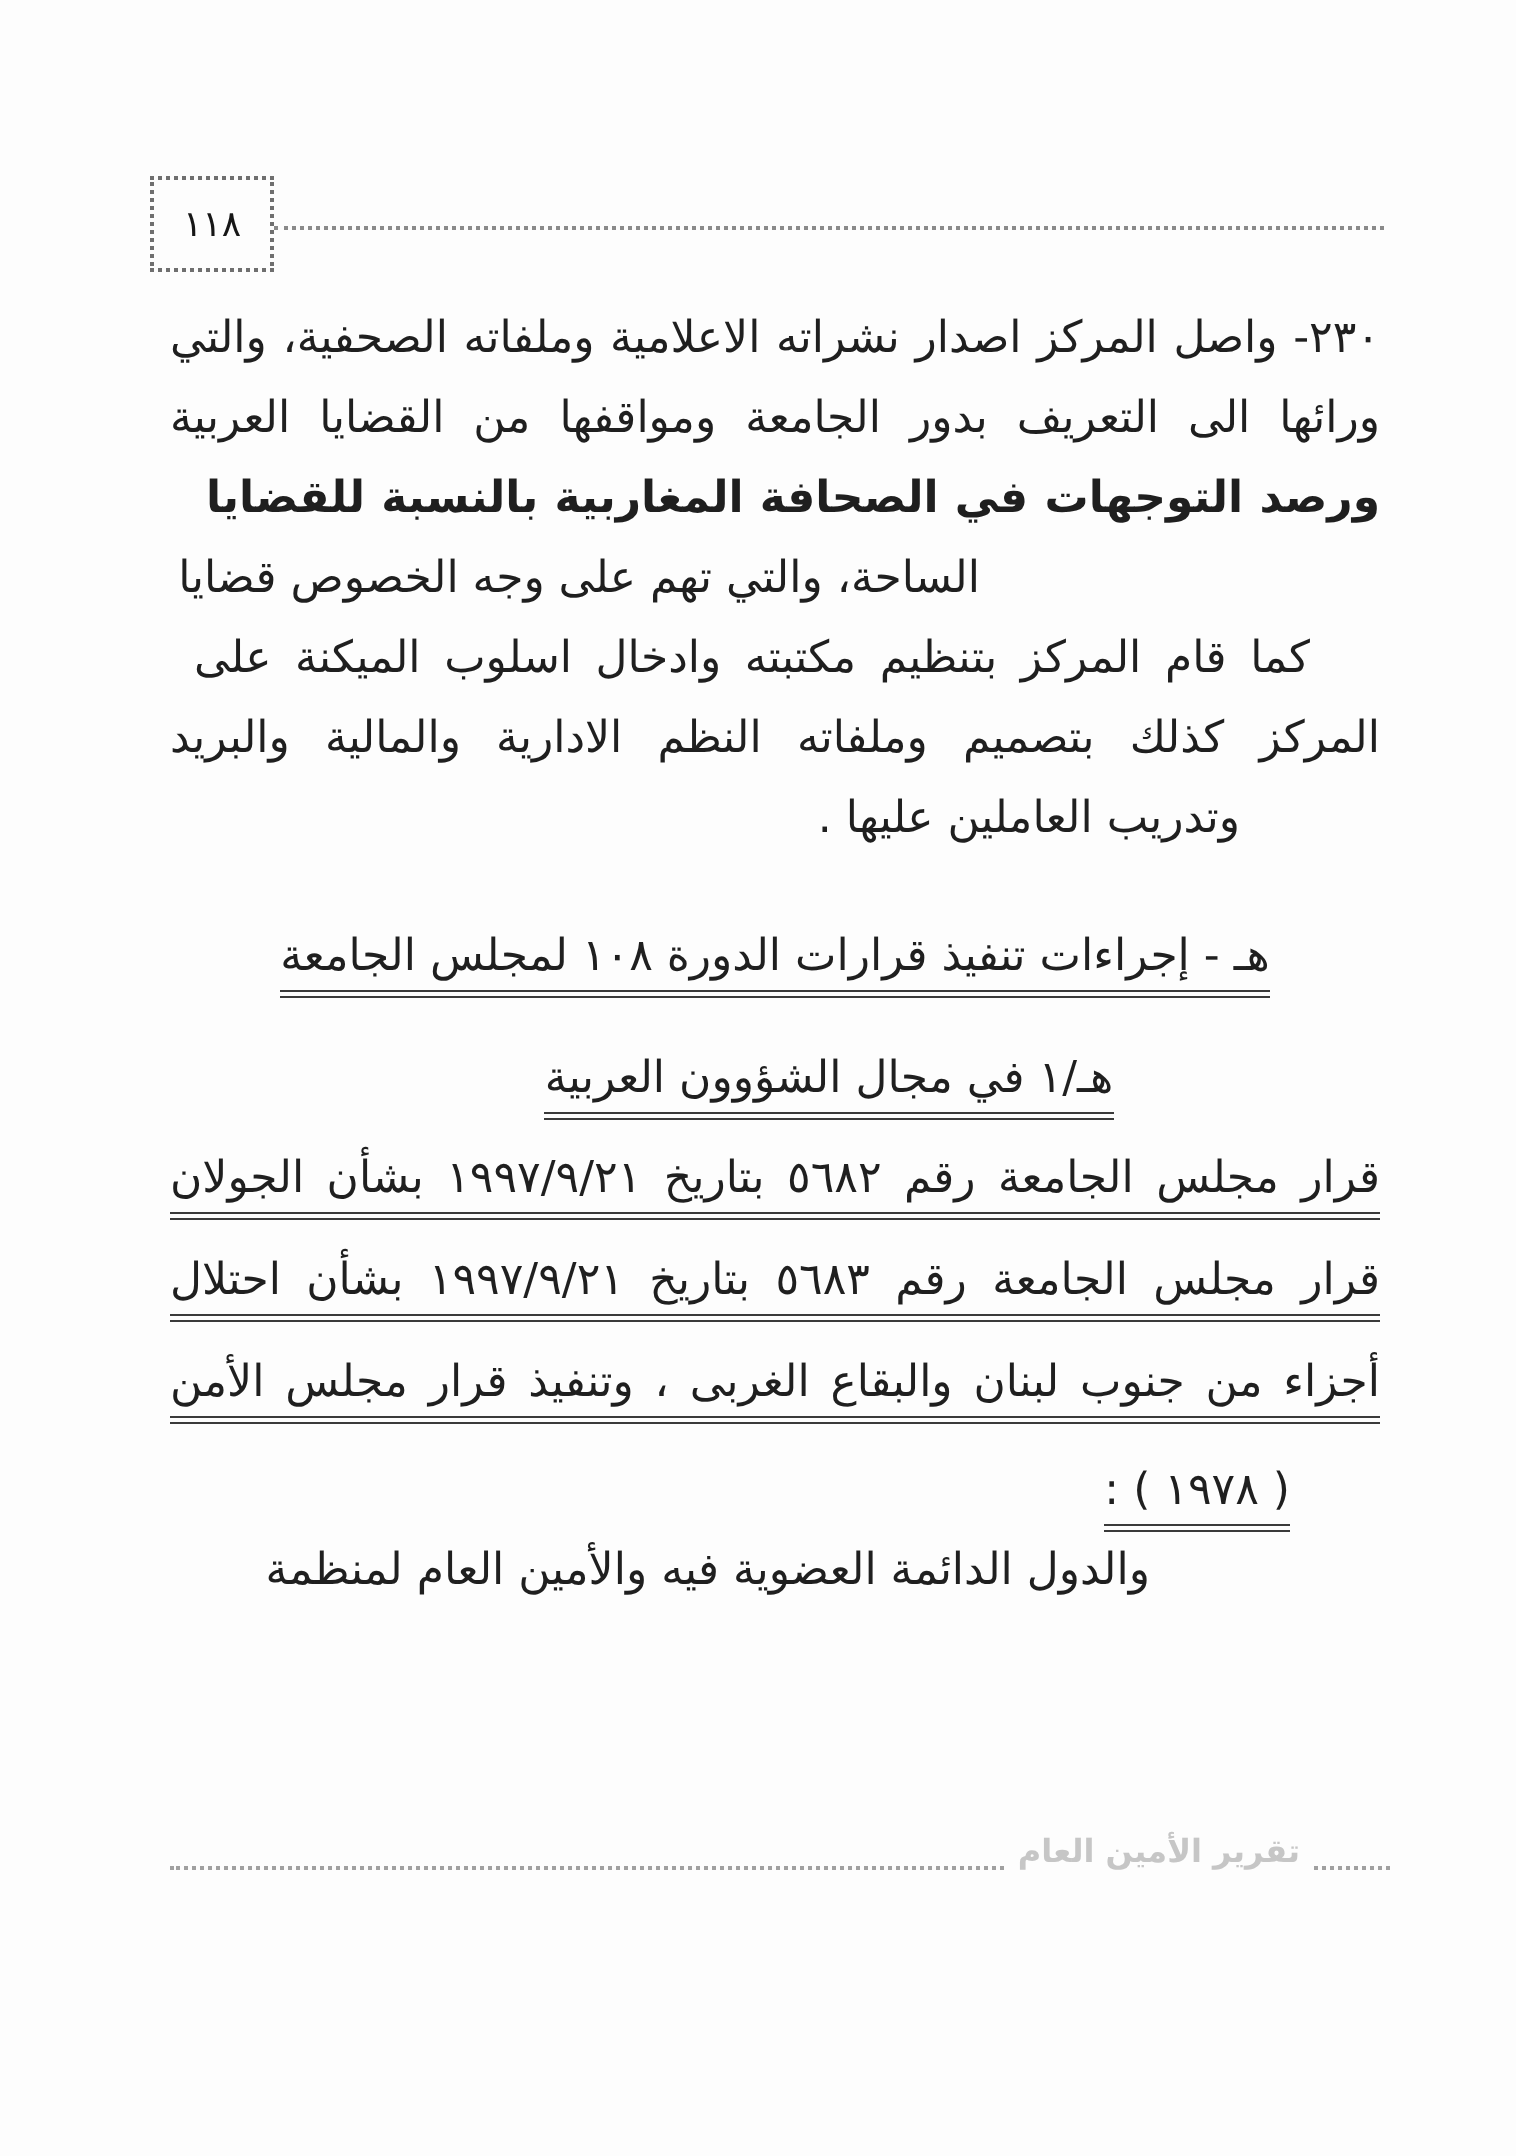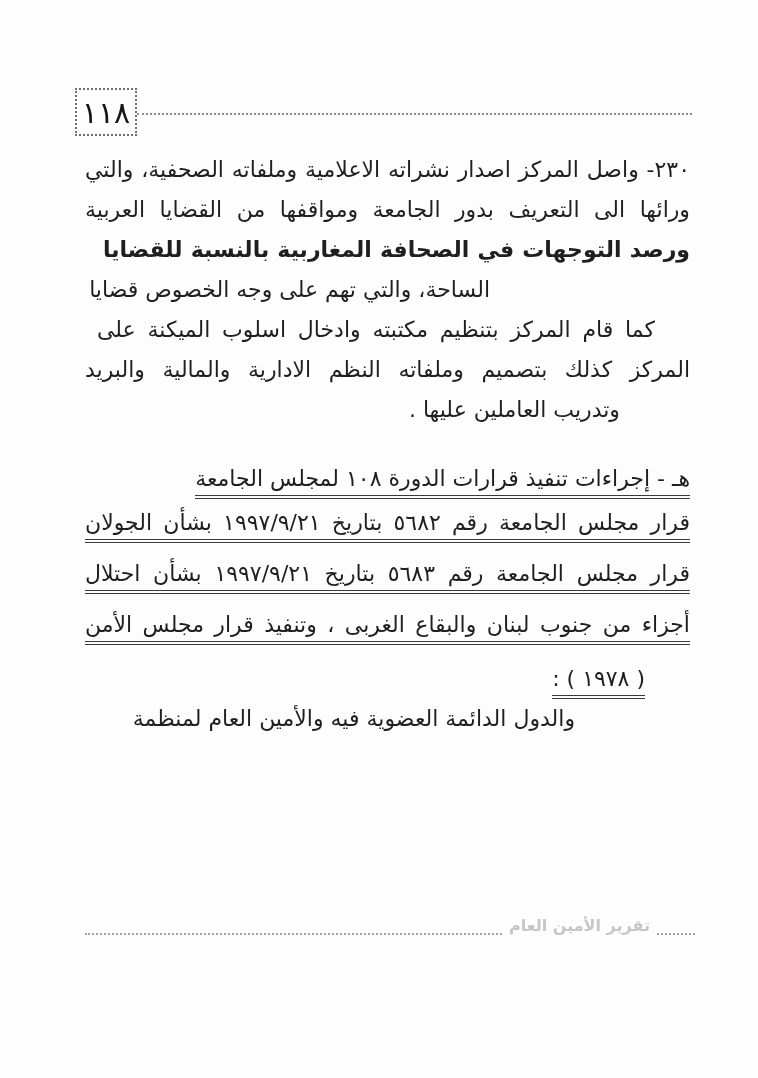--- a/index.html
+++ b/index.html
@@ -12,21 +12,21 @@
     font-family:"DejaVu Sans", sans-serif;
     color:#1f1f1f;
   }
 
   
   .pnum {
     position:absolute; top:88px; left:75px;
     width:58px; height:44px;
     border:2px dotted #6f6f6f;
     display:flex; align-items:center; justify-content:center;
-    font-size:30px; letter-spacing:3px; color:#161616;
+    font-size:18px; letter-spacing:3px; color:#161616;
   }
   .hrule {
     position:absolute; top:113px; left:137px; width:555px; height:0;
     border-bottom:2px dotted #8a8a8a;
   }
 
   
   .content {
     position:absolute; top:150px; left:85px; width:605px;
     direction:rtl; font-size:22px;
@@ -47,21 +47,21 @@
 
   
   .dline {
     height:33px; line-height:33px; overflow:hidden;
     border-bottom:4px double #3a3a3a; margin-bottom:14px;
     text-align:justify; text-align-last:justify;
   }
   
   .u { border-bottom:4px double #3a3a3a; padding-bottom:4px; }
 
-  .h1 { margin-top:32px; height:44px; line-height:34px; text-align:right; overflow:visible; }
+  .h1 { margin-top:32px; height:44px; line-height:34px; text-align:center; overflow:visible; }
   .h2 { margin-top:17px; height:44px; line-height:34px; text-align:center; margin-bottom:6px; overflow:visible; }
   .shift-right { position:relative; left:27px; }
 
   
   .footer {
     position:absolute; top:916px; left:85px; right:63px;
     display:flex; align-items:flex-end; gap:7px; direction:ltr;
   }
   .frule { flex:1; height:0; border-bottom:2px dotted #a0a0a0; }
   .frule.short { flex:0 0 38px; }
@@ -86,20 +86,23 @@
     <div class="line pr200">الساحة، والتي تهم على وجه الخصوص قضايا العمل العربي المشترك .</div>
 
     <div class="line j pr35 pl12">كما قام المركز بتنظيم مكتبته وادخال اسلوب الميكنة على جميع</div>
     <div class="line j">المركز كذلك بتصميم وملفاته النظم الادارية والمالية والبريد والمحفوظات</div>
     <div class="line pr70">وتدريب العاملين عليها .</div>
 
     <div class="h1">
       <span class="u">هـ - إجراءات تنفيذ قرارات الدورة ١٠٨ لمجلس الجامعة</span>
     </div>
 
+    <div class="h2">
+      <span class="u shift-right">هـ/١ في مجال الشؤوون العربية</span>
+    </div>
 
     <div class="dline">قرار مجلس الجامعة رقم ٥٦٨٢ بتاريخ ١٩٩٧/٩/٢١  بشأن الجولان</div>
 
     <div class="dline">قرار مجلس الجامعة رقم ٥٦٨٣  بتاريخ ١٩٩٧/٩/٢١  بشأن احتلال اسرائيل</div>
     <div class="dline">أجزاء من جنوب لبنان والبقاع الغربى ،  وتنفيذ قرار مجلس الأمن ٤٢٥</div>
     <div class="line pr45">
       <span class="u">( ١٩٧٨ ) :</span>
     </div>
 
     <div class="line pr115">والدول الدائمة  العضوية فيه والأمين العام لمنظمة الوحدة الأفريقية،  أطلعتهم</div>

